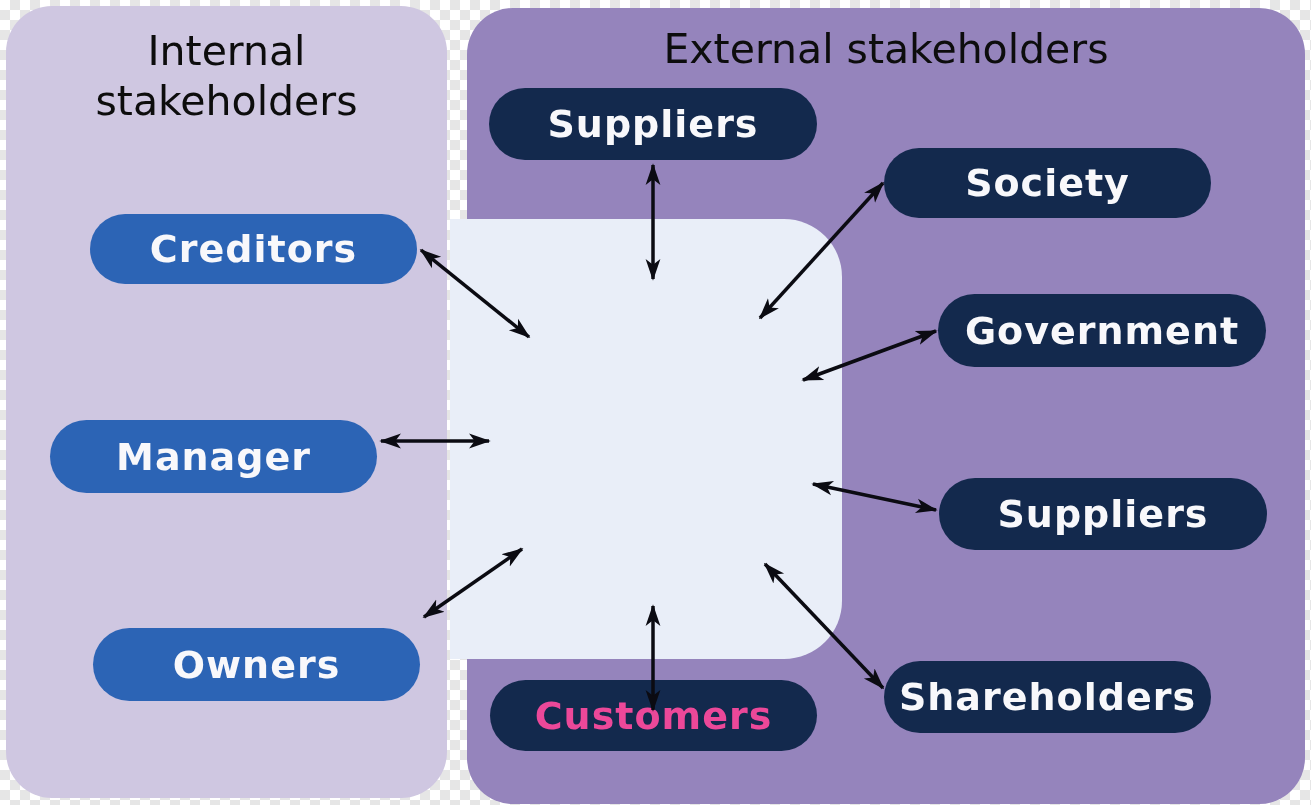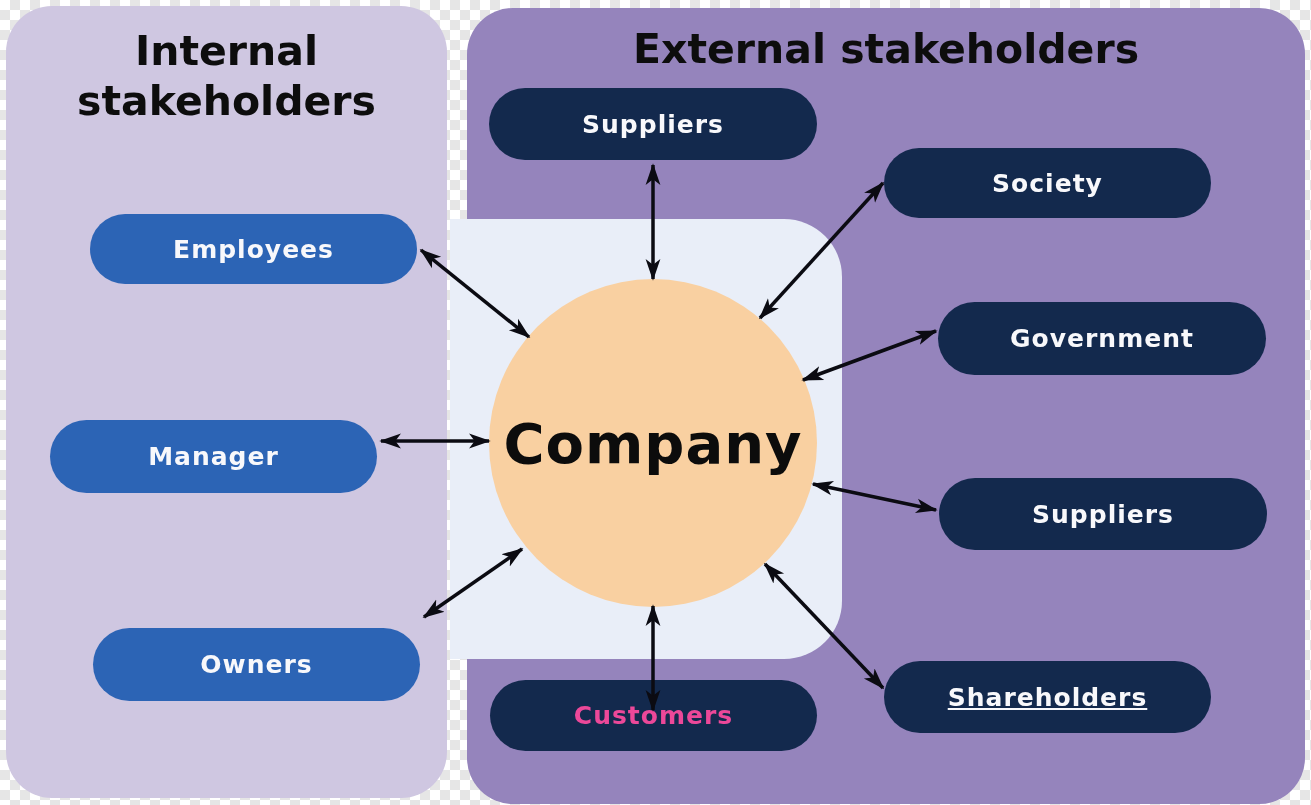--- a/index.html
+++ b/index.html
@@ -16,21 +16,21 @@
       linear-gradient(45deg, var(--checker,#e6e6e6) 25%, transparent 25%, transparent 75%, var(--checker,#e6e6e6) 75%),
       linear-gradient(45deg, var(--checker,#e6e6e6) 25%, transparent 25%, transparent 75%, var(--checker,#e6e6e6) 75%);
     background-size:20px 20px;
     background-position:0 0,10px 10px;
   }
   .panel{position:absolute;z-index:1;}
   #panel-center{position:absolute;z-index:2;}
   .panel-title{
     position:absolute;top:12px;left:0;right:0;
     text-align:center;
-    font-weight:bold;
+    font-weight:normal;
     font-size:41px;
     line-height:1.22;
     color:#0d0d0d;
     z-index:3;
   }
   #panel-internal .panel-title{padding:8px 30px 0 30px;}
   #panel-external .panel-title{padding-top:4px;}
   #company-circle{
     position:absolute;z-index:3;
     border-radius:50%;
@@ -39,21 +39,21 @@
   #company-label{
     font-weight:bold;
     font-size:56px;
     letter-spacing:1px;
   }
   .pill{
     position:absolute;z-index:4;
     border-radius:999px;
     display:flex;align-items:center;justify-content:center;
     font-weight:bold;
-    font-size:25px;
+    font-size:38px;
     letter-spacing:1px;
     white-space:nowrap;
   }
   #arrows-svg{
     position:absolute;left:0;top:0;z-index:5;
     pointer-events:none;
   }
 </style>
 </head>
 <body>
@@ -63,33 +63,30 @@
   <div id="panel-internal" class="panel" style="left: 6px; top: 6px; width: 441px; height: 792px; background: rgb(207, 199, 225); border-radius: 46px;">
     <div class="panel-title">Internal stakeholders</div>
   </div>
 
   <div id="panel-external" class="panel" style="left: 467px; top: 8px; width: 838px; height: 796px; background: rgb(149, 132, 188); border-radius: 46px;">
     <div class="panel-title">External stakeholders</div>
   </div>
 
   <div id="panel-center" style="left: 450px; top: 219px; width: 392px; height: 440px; background: rgb(233, 238, 248); border-radius: 0px 58px 58px 0px;"></div>
 
-  <div id="company-circle" style="left: 489px; top: 279px; width: 328px; height: 328px; background: rgb(249, 208, 161);">
-    <span id="company-label" style="color: rgb(12, 12, 12);">Company</span>
-  </div>
 
   <div id="pills-layer">
-      <div class="pill" style="left: 90px; top: 214px; width: 327px; height: 70px; background: rgb(44, 100, 181); color: rgb(248, 248, 251);">Employees</div>
+      <div class="pill" style="left: 90px; top: 214px; width: 327px; height: 70px; background: rgb(44, 100, 181); color: rgb(248, 248, 251);">Creditors</div>
       <div class="pill" style="left: 50px; top: 404px; width: 327px; height: 73px; background: rgb(44, 100, 181); color: rgb(248, 248, 251); margin-top: 16px;">Manager</div>
       <div class="pill" style="left: 93px; top: 580px; width: 327px; height: 73px; background: rgb(44, 100, 181); color: rgb(248, 248, 251); margin-top: 48px;">Owners</div>
       <div class="pill" style="left: 489px; top: 88px; width: 328px; height: 72px; background: rgb(19, 41, 77); color: rgb(248, 248, 251);">Suppliers</div>
       <div class="pill" style="left: 884px; top: 148px; width: 327px; height: 70px; background: rgb(19, 41, 77); color: rgb(248, 248, 251);">Society</div>
-      <div class="pill" style="left: 938px; top: 294px; width: 328px; height: 73px; background: rgb(19, 41, 77); color: rgb(248, 248, 251); margin-top: 8px;">Government</div>
+      <div class="pill" style="left: 938px; top: 294px; width: 328px; height: 73px; background: rgb(19, 41, 77); color: rgb(248, 248, 251);">Government</div>
       <div class="pill" style="left: 939px; top: 478px; width: 328px; height: 72px; background: rgb(19, 41, 77); color: rgb(248, 248, 251);">Suppliers</div>
-      <div class="pill" style="left: 884px; top: 661px; width: 327px; height: 72px; background: rgb(19, 41, 77); color: rgb(248, 248, 251); text-decoration: underline;">Shareholders</div>
+      <div class="pill" style="left: 884px; top: 661px; width: 327px; height: 72px; background: rgb(19, 41, 77); color: rgb(248, 248, 251);">Shareholders</div>
       <div class="pill" style="left: 490px; top: 680px; width: 327px; height: 71px; background: rgb(19, 41, 77); color: #ec4899;">Customers</div>
     </div>
 
   <svg id="arrows-svg" xmlns="http://www.w3.org/2000/svg" width="1311" height="805">
     <defs>
       <marker id="ah" viewBox="0 0 10 10" refX="9.2" refY="5" markerWidth="6.2" markerHeight="6.2" orient="auto-start-reverse">
         <path d="M0,1.6 L10,5 L0,8.4 L2.6,5 Z" fill="#0b0b12"></path>
       </marker>
     </defs>
   <line x1="421" y1="250" x2="529" y2="337" stroke="#0b0b12" stroke-width="3.5" marker-start="url(#ah)" marker-end="url(#ah)"></line>

